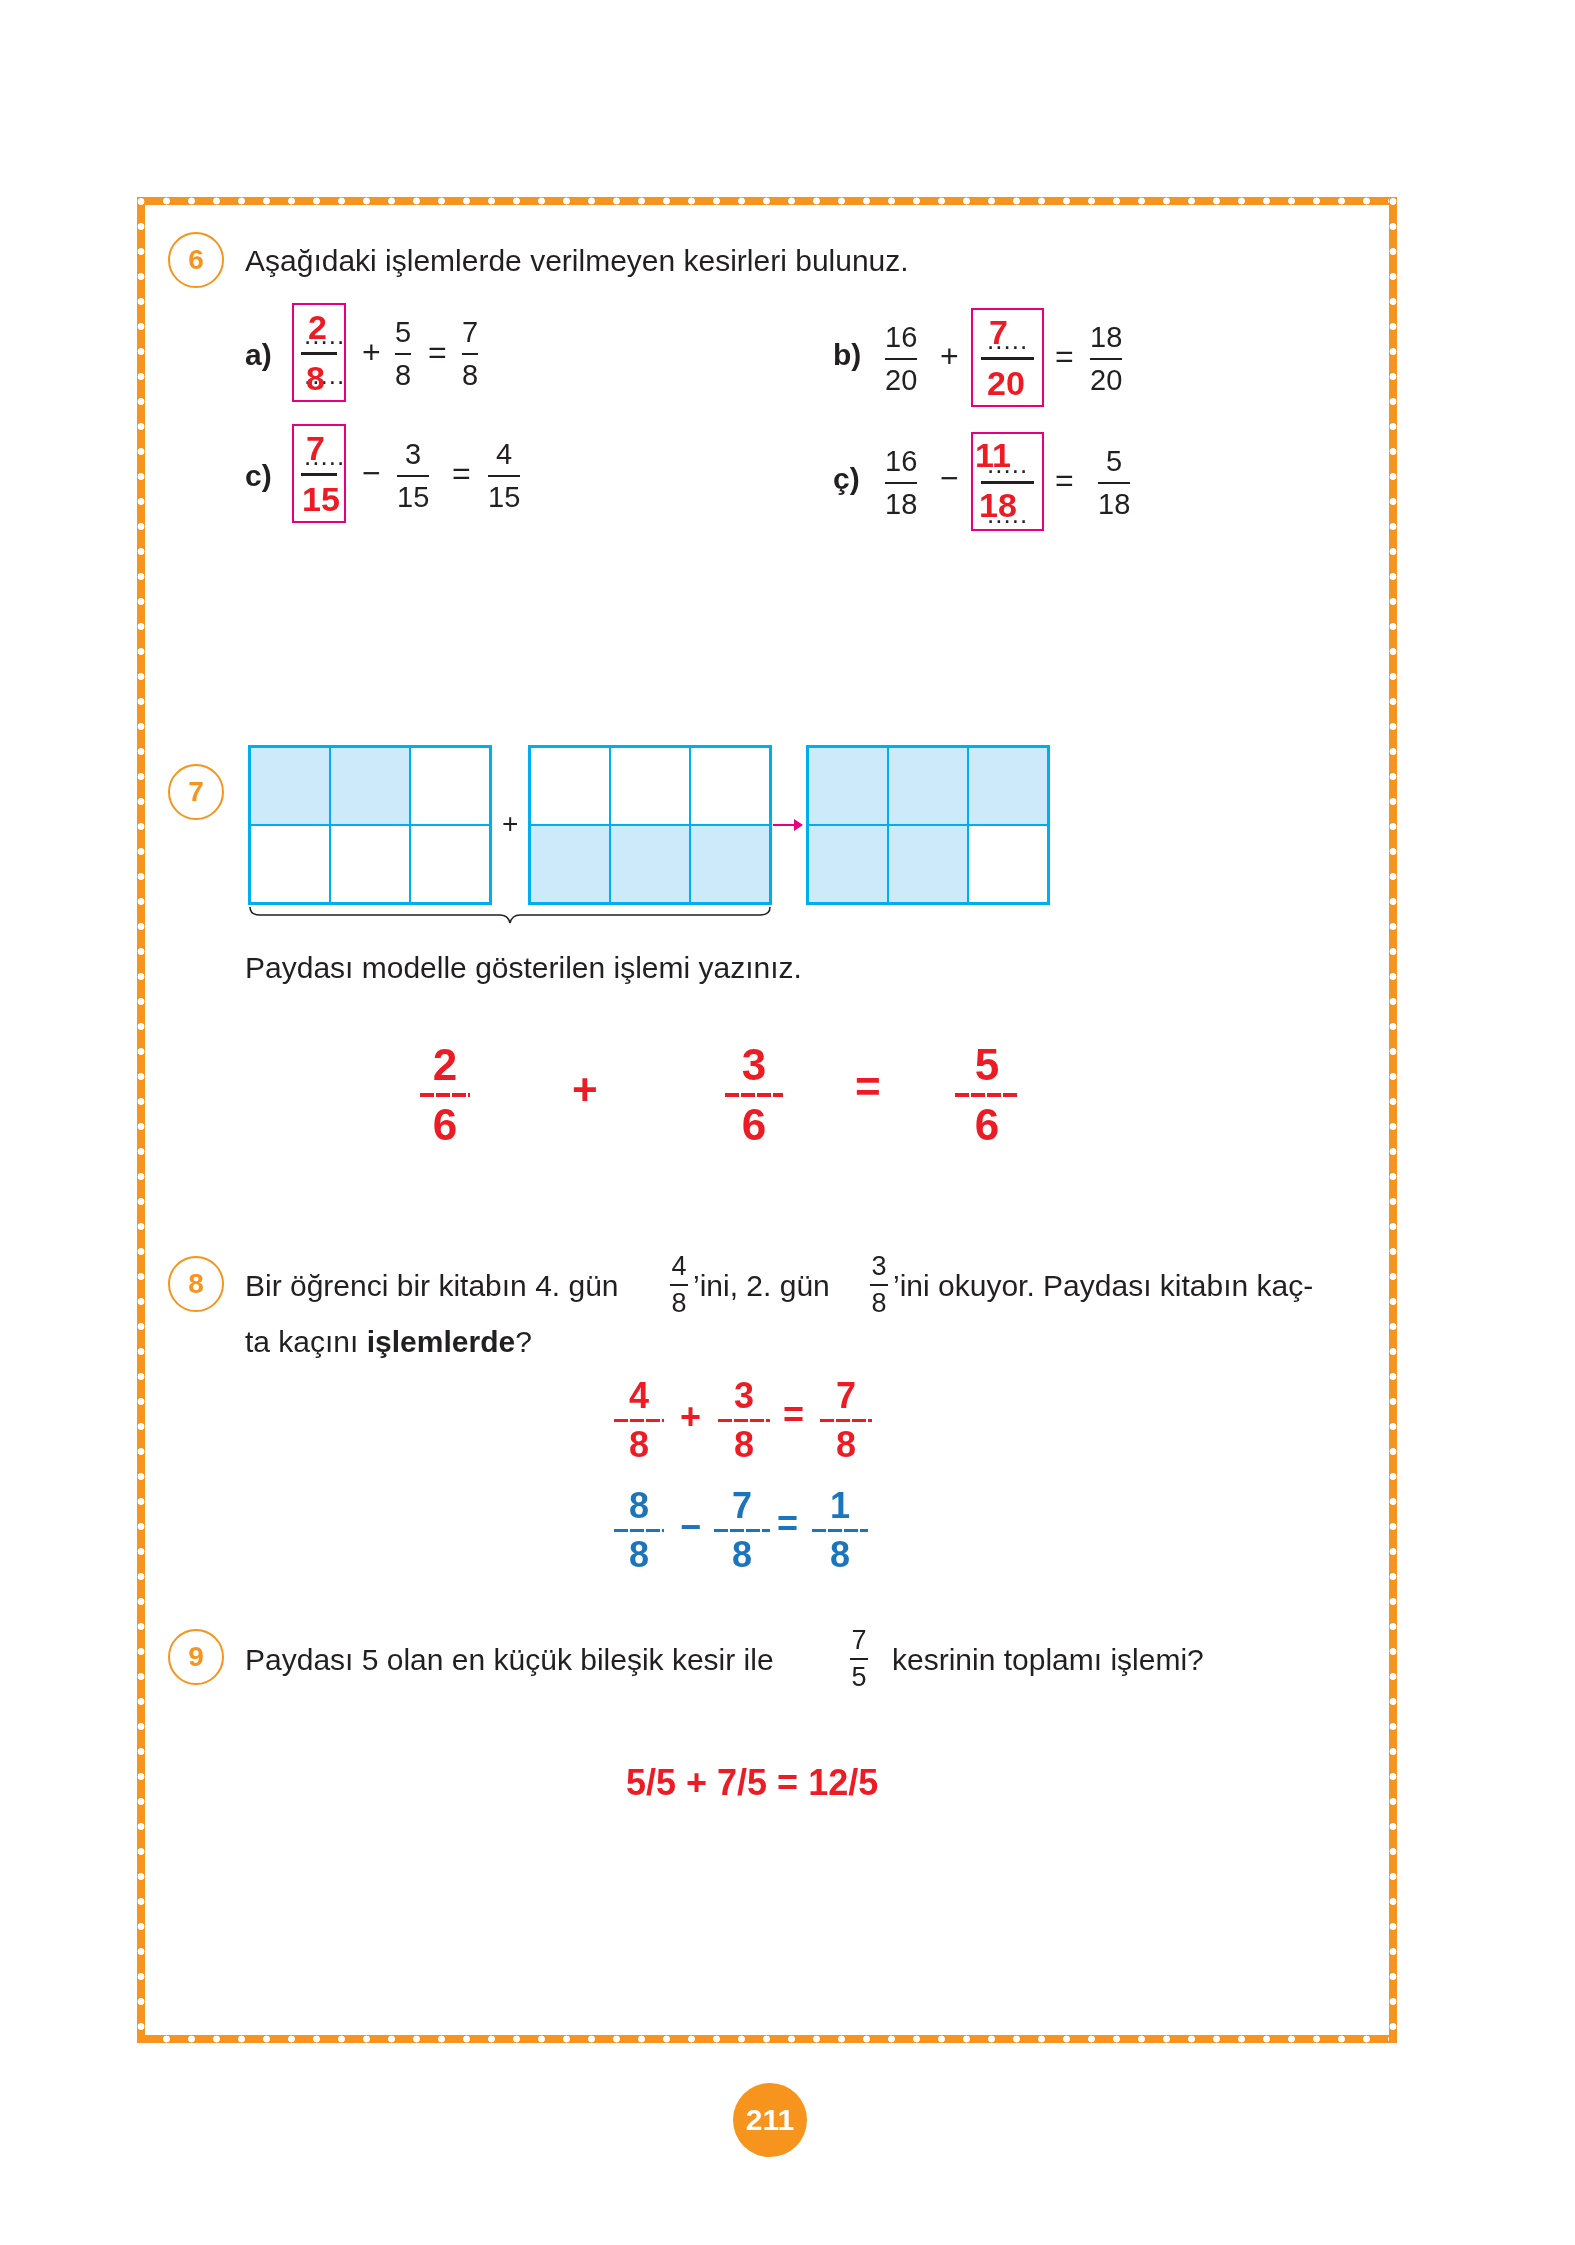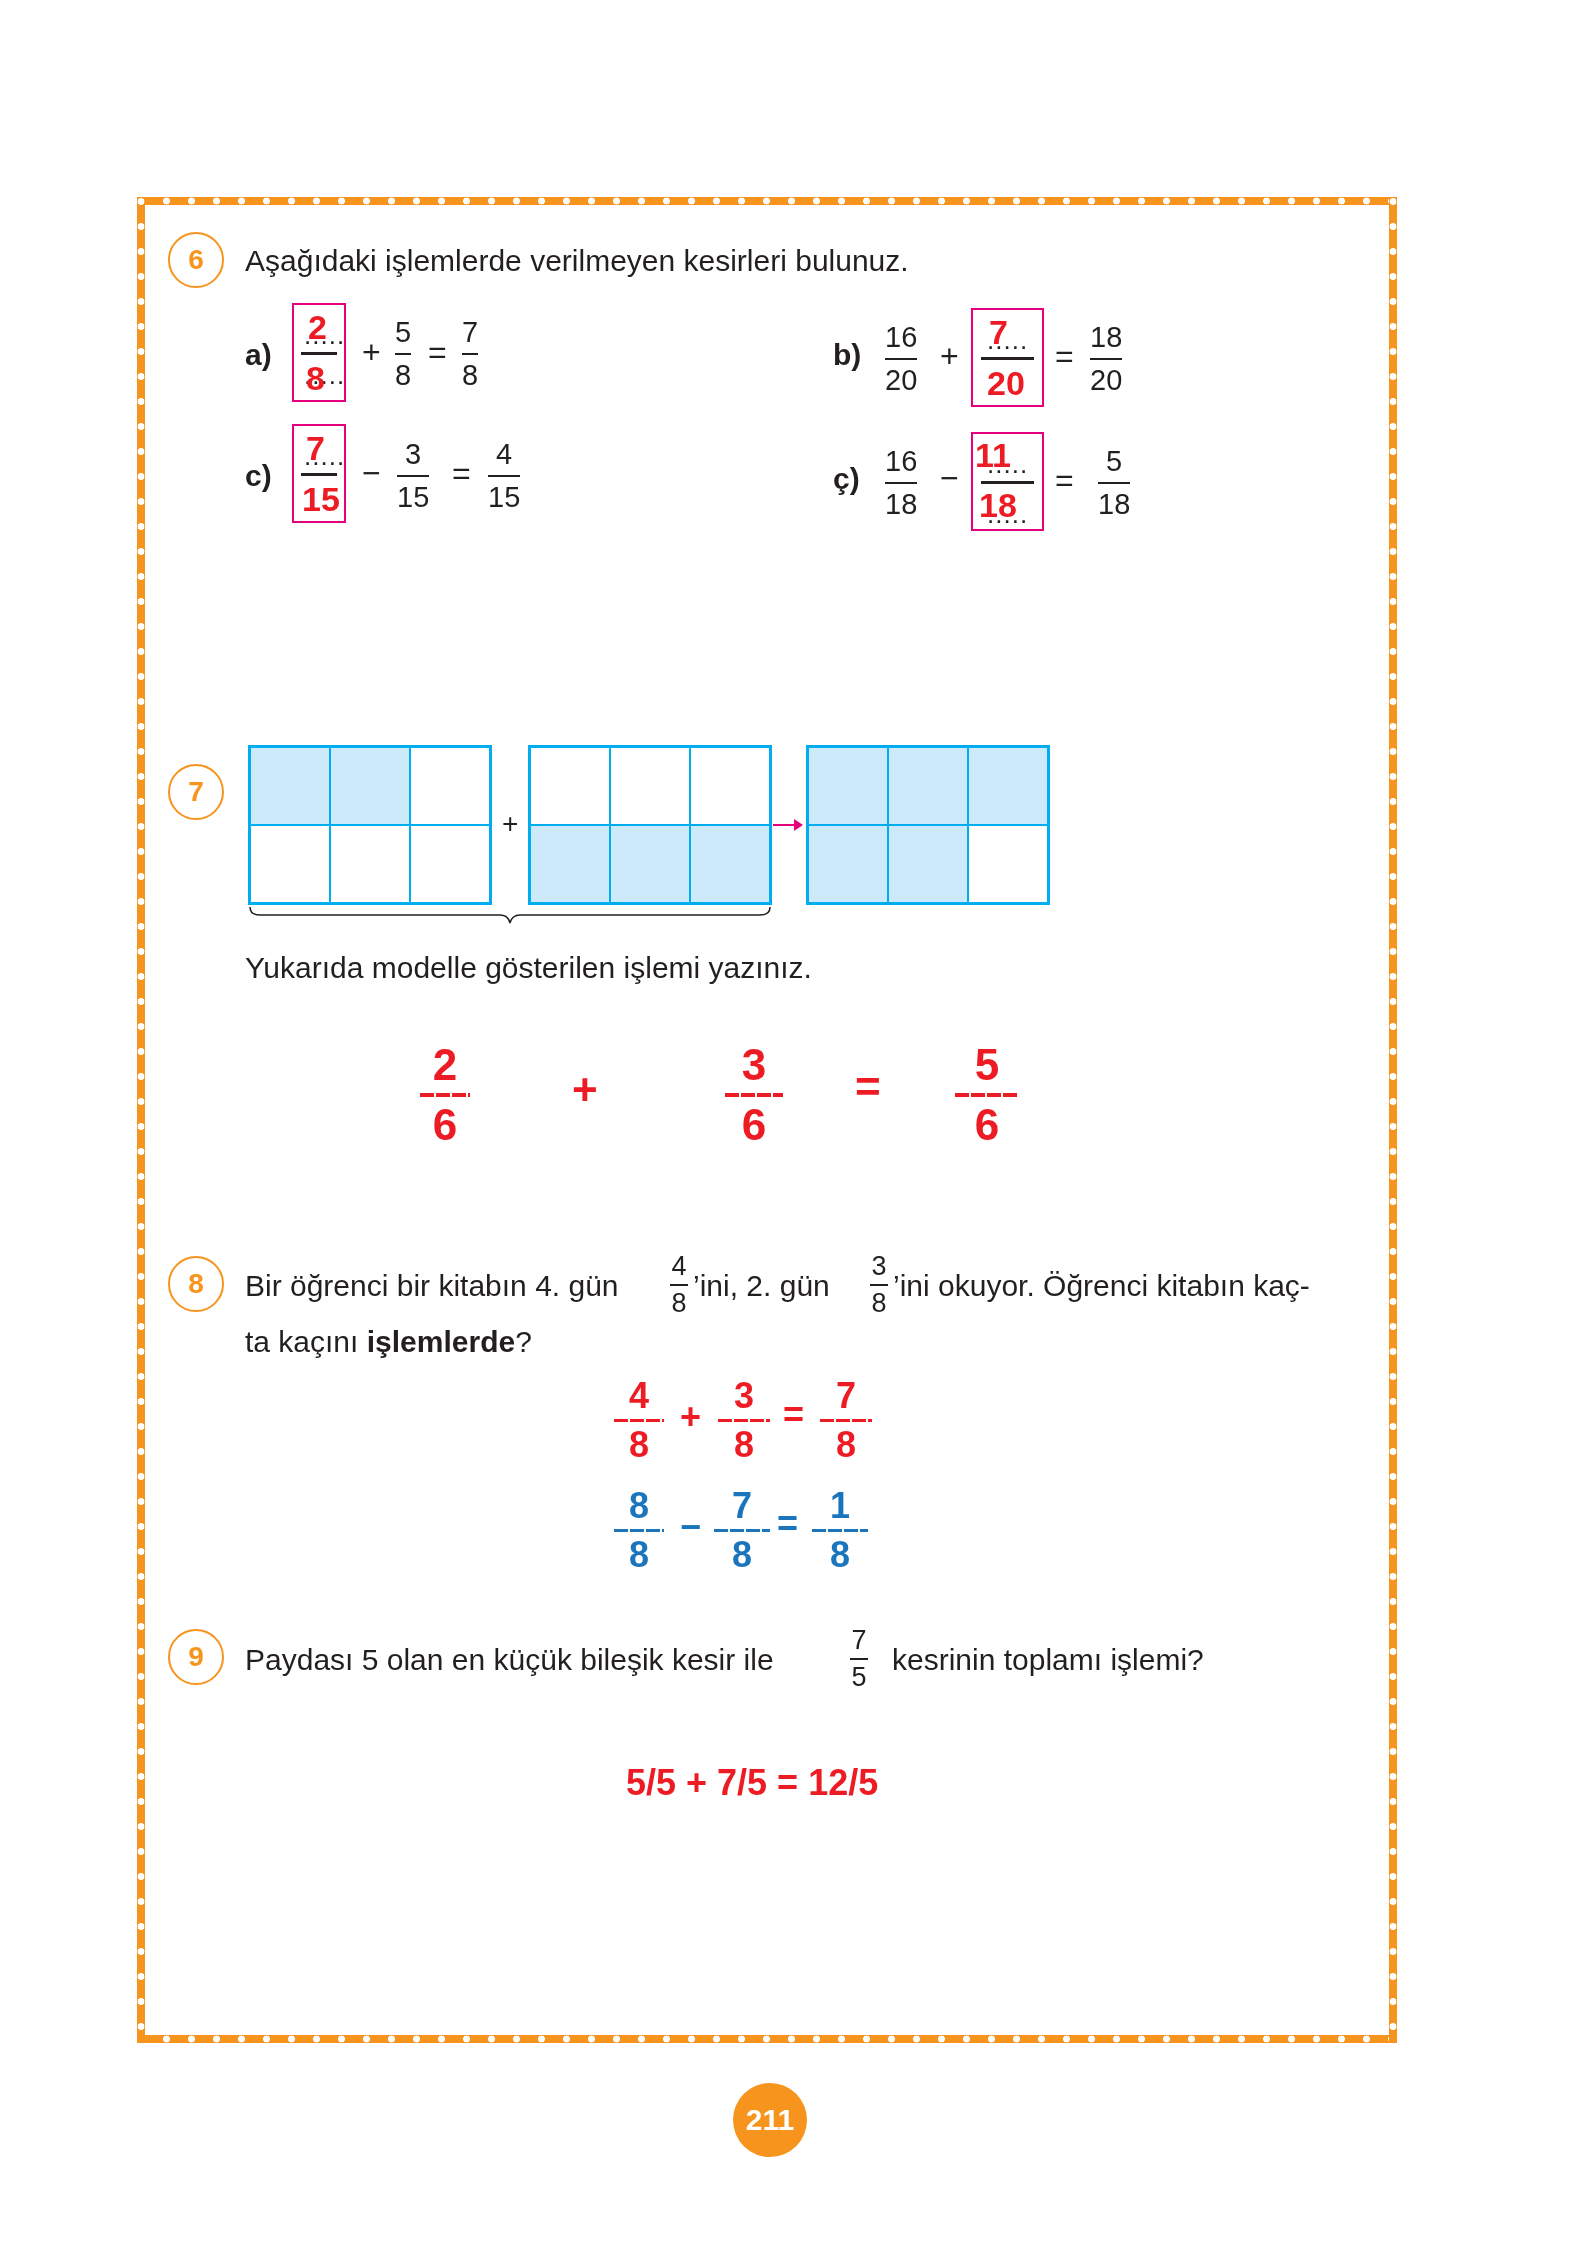--- a/index.html
+++ b/index.html
@@ -162,21 +162,21 @@
   <div class="cell on"></div>
     <div class="cell on"></div>
     <div class="cell on"></div>
   <div class="cell on"></div>
     <div class="cell on"></div>
     <div class="cell"></div>
 </div>
 <svg style="position:absolute;left:248px;top:905px;" width="525" height="20" viewBox="0 0 525 20">
   <path d="M2 2 Q2 10 12 10 L252 10 Q260 10 262 18 Q264 10 272 10 L512 10 Q522 10 522 2" fill="none" stroke="#231f20" stroke-width="1.5"></path>
 </svg>
-<div class="qtext" style="left:245px;top:951px;">Yukarıda modelle gösterilen işlemi yazınız.</div>
+<div class="qtext" style="left:245px;top:951px;">Paydası modelle gösterilen işlemi yazınız.</div>
 
 <div class="bigfrac" style="left:420px;top:1043px;color:#ed1c24;">
   <span>2</span>
     <span class="bar" style="width:50px;"></span>
     <span>6</span>
 </div>
 <div class="bigop" style="left:572px;top:1065px;color:#ed1c24;">+</div>
 <div class="bigfrac" style="left:725px;top:1043px;color:#ed1c24;">
   <span>3</span>
     <span class="bar" style="width:58px;"></span>
@@ -195,21 +195,21 @@
   <span class="num" style="padding-bottom:4px;">4</span>
     <span class="bar" style="width:18px;"></span>
     <span class="den" style="padding-top:4px;">8</span>
 </div>
 <div class="qtext" style="left:693px;top:1269px;">’ini, 2. gün</div>
 <div class="frac" style="left:870px;top:1253px;font-size:27px;">
   <span class="num" style="padding-bottom:4px;">3</span>
     <span class="bar" style="width:18px;"></span>
     <span class="den" style="padding-top:4px;">8</span>
 </div>
-<div class="qtext" style="left:893px;top:1269px;">’ini okuyor. Öğrenci kitabın kaç-</div>
+<div class="qtext" style="left:893px;top:1269px;">’ini okuyor. Paydası kitabın kaç-</div>
 <div class="qtext" style="left:245px;top:1325px;"><span>ta kaçını </span><b>işlemlerde</b><span>?</span></div>
 
 <div class="bigfrac" style="left:614px;top:1378px;color:#ed1c24;font-size:36px;">
   <span>4</span>
     <span class="bar" style="width:50px;height:3px;margin:5px 0;"></span>
     <span>8</span>
 </div>
 <div class="bigop" style="left:680px;top:1396px;color:#ed1c24;font-size:36px;">+</div>
 <div class="bigfrac" style="left:718px;top:1378px;color:#ed1c24;font-size:36px;">
   <span>3</span>

